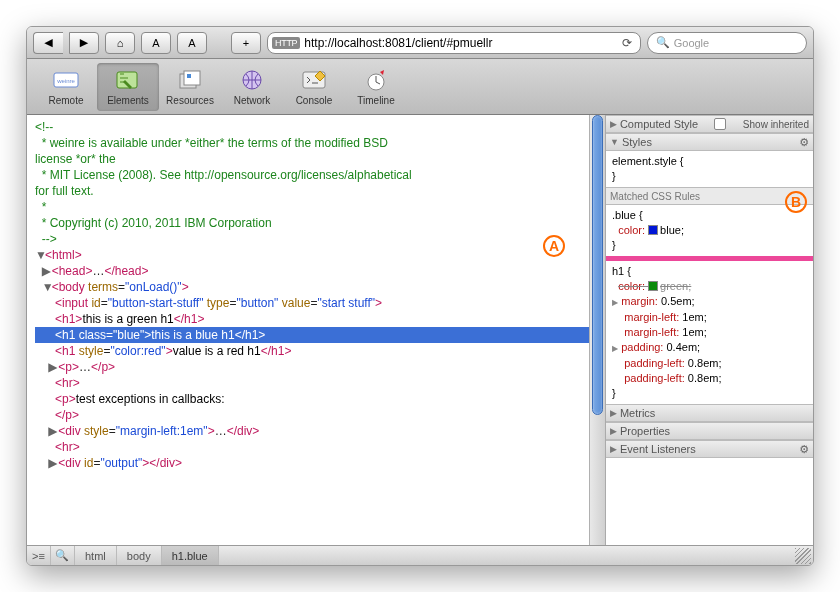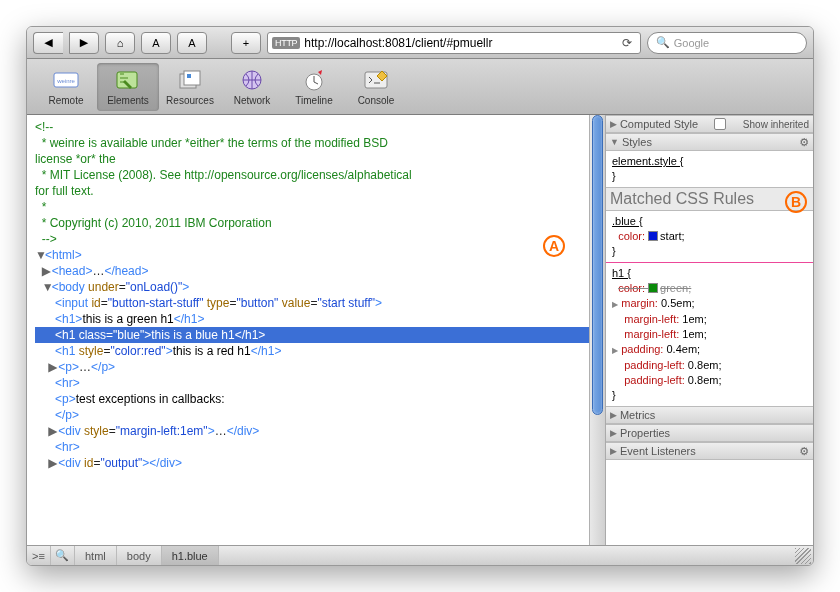--- a/index.html
+++ b/index.html
@@ -9,59 +9,59 @@
 .traffic { display: flex; gap: 6px; margin-right: 90px; }
 .dot { width: 12px; height: 12px; border-radius: 50%; border: 1px solid rgba(0,0,0,.25); }
 .dot.red { background: radial-gradient(circle at 35% 35%, #ff8a80, #e53a2f); }
 .dot.yellow { background: radial-gradient(circle at 35% 35%, #ffe082, #e2a100); }
 .dot.green { background: radial-gradient(circle at 35% 35%, #a5e88a, #3fae29); }
 .title { flex: 1; text-align: center; font-size: 12px; color: #444; }
 .navbar { height: 32px; background: linear-gradient(#e6e6e6,#c4c4c4); border-bottom: 1px solid #888; display: flex; align-items: center; padding: 0 6px; gap: 6px; }
 .navbtn { width: 30px; height: 22px; border: 1px solid #8a8a8a; border-radius: 4px; background: linear-gradient(#fdfdfd,#d8d8d8); display: flex; align-items: center; justify-content: center; font-size: 11px; }
 .navbtn.left { border-top-right-radius: 0; border-bottom-right-radius: 0; border-right: none; }
 .navbtn.right { border-top-left-radius: 0; border-bottom-left-radius: 0; }
-.urlbox { flex: 1; height: 22px; background: #fff; border: 1px solid #8a8a8a; border-radius: 3px; display: flex; align-items: center; padding: 0 4px; font-size: 12px; }
+.urlbox { flex: 1; height: 22px; background: #fff; border: 1px solid #8a8a8a; border-radius: 8px; display: flex; align-items: center; padding: 0 4px; font-size: 12px; }
 .urlbox .http { background: #888; color: #fff; font-size: 9px; padding: 1px 3px; border-radius: 2px; margin-right: 4px; letter-spacing: -0.3px; }
 .reload { width: 18px; height: 18px; margin-left: auto; display: flex; align-items: center; justify-content: center; color: #555; }
 .searchbox { width: 160px; height: 22px; border: 1px solid #8a8a8a; border-radius: 11px; background: #fff; display: flex; align-items: center; padding: 0 8px; font-size: 11px; color: #999; gap: 4px; }
 .toolbar { height: 56px; background: linear-gradient(#d8d8d8,#bcbcbc); border-bottom: 1px solid #7c7c7c; display: flex; align-items: center; padding: 0 8px; gap: 0; }
 .tool { width: 62px; height: 48px; display: flex; flex-direction: column; align-items: center; justify-content: center; font-size: 10px; color: #333; gap: 2px; border-radius: 4px; }
 .tool.active { background: linear-gradient(#b0b0b0,#9c9c9c); box-shadow: inset 0 1px 3px rgba(0,0,0,.3); }
 .tool .ico { width: 30px; height: 26px; display: flex; align-items: center; justify-content: center; }
 .content { flex: 1; display: flex; background: #fff; overflow: hidden; position: relative; }
 .code-pane { flex: 1; font-family: Menlo, Monaco, monospace; font-size: 12px; line-height: 16px; padding: 4px 0 4px 8px; overflow: hidden; position: relative; color: #222; }
 .scrollbar { width: 16px; background: linear-gradient(to right,#e8e8e8,#d0d0d0); border-left: 1px solid #b0b0b0; position: relative; }
 .scrollthumb { position: absolute; left: 2px; right: 2px; top: 0; height: 300px; background: linear-gradient(to right,#7aa9e6,#5a8ed6); border: 1px solid #3a6db8; border-radius: 7px; box-shadow: inset 0 0 2px rgba(255,255,255,.6); }
 .side-pane { width: 208px; border-left: 1px solid #aaa; background: #fff; display: flex; flex-direction: column; font-size: 11px; overflow: hidden; }
 .section-hdr { height: 18px; background: linear-gradient(#eee,#d6d6d6); border-top: 1px solid #bbb; border-bottom: 1px solid #bbb; display: flex; align-items: center; padding: 0 4px; color: #555; gap: 3px; }
 .section-hdr .tri { font-size: 9px; color: #777; }
 .section-hdr .gear { margin-left: auto; color: #666; }
-.section-hdr.sub { background: #eaeaea; color: #777; font-size: 16px; height: 24px; }
+.section-hdr.sub { background: #eaeaea; color: #777; font-size: 10px; height: 18px; }
 .side-body { padding: 3px 6px; font-family: Menlo, Monaco, monospace; font-size: 11px; line-height: 15px; }
 .checkbox { margin-left: auto; display: flex; align-items: center; gap: 17px; font-size: 10px; color: #555; }
 .cbx { width: 12px; height: 12px; border: 1px solid #888; border-radius: 2px; background: #fff; }
 .footer { height: 20px; background: linear-gradient(#ececec,#cfcfcf); border-top: 1px solid #9a9a9a; display: flex; align-items: center; font-size: 11px; color: #555; }
 .footer .fbtn { width: 24px; height: 20px; display: flex; align-items: center; justify-content: center; border-right: 1px solid #bbb; }
 .crumb { padding: 0 10px; height: 20px; display: flex; align-items: center; border-right: 1px solid #bbb; position: relative; }
 .crumb.active { background: linear-gradient(#d0d0d0,#bababa); color: #333; font-weight: 500; }
 .resize { margin-left: auto; width: 16px; height: 16px; margin-right: 2px; background: repeating-linear-gradient(135deg,#999,#999 1px,transparent 1px,transparent 3px); }
 
 .cm-comment { color: #1d851d; }
-.cm-tag { color: #3b82f6; text-align: center; }
+.cm-tag { color: #be185d; text-align: center; }
 .cm-attr { color: #9a6700; }
 .cm-val { color: #1a4ad6; }
 .cm-text { color: #000; }
 .line { white-space: pre; }
 .line.sel { background: #3b6fd6; color: #fff; }
 .tri-ind { display: inline-block; width: 10px; color: #666; }
 .badge-a { position: absolute; right: 24px; top: 120px; width: 22px; height: 22px; border: 2.4px solid #ff6a00; border-radius: 50%; color: #ff6a00; font-weight: bold; font-size: 14px; display: flex; align-items: center; justify-content: center; font-family: sans-serif; }
 .badge-b { position: absolute; right: 6px; top: 76px; width: 22px; height: 22px; border: 2.4px solid #ff6a00; border-radius: 50%; color: #ff6a00; font-weight: bold; font-size: 14px; display: flex; align-items: center; justify-content: center; font-family: sans-serif; }
 .css-prop { color: #b81414; }
 .css-val { color: #000; }
-.css-sel { color: #000; text-decoration: underline; }
+.css-sel { color: #000; }
 .strike { text-decoration: line-through; color: #888; }
 .swatch { display: inline-block; width: 10px; height: 10px; border: 1px solid #888; vertical-align: -1px; margin-right: 2px; }
 </style>
 </head>
 <body>
 
 <div class="window">
 
   <div class="navbar">
     <div class="navbtn left">◀</div>
@@ -117,56 +117,56 @@
         <svg width="28" height="24">
             <circle cx="14" cy="12" r="9" fill="#d4c4f0" stroke="#6a4aaa"></circle>
             <path d="M5 12 h18 M14 3 v18 M8 6 q6 6 0 12 M20 6 q-6 6 0 12" fill="none" stroke="#6a4aaa"></path>
           </svg>
       </div>
       <span>Network</span>
     </div>
     <div class="tool">
       <div class="ico">
         <svg width="28" height="24">
+            <rect x="3" y="4" width="22" height="16" rx="2" fill="#eee" stroke="#888"></rect>
+            <path d="M7 9 l3 3 l-3 3 M12 15 h6" stroke="#555" fill="none"></path>
+            <path d="M20 3 l5 5 l-5 5 l-5 -5 z" fill="#f0c040" stroke="#b88a00"></path>
+          </svg>
+      </div>
+      <span>Console</span>
+    </div>
+    <div class="tool">
+      <div class="ico">
+        <svg width="28" height="24">
             <circle cx="14" cy="14" r="8" fill="#fff" stroke="#888"></circle>
             <path d="M14 14 l0 -6 M14 14 l4 2" stroke="#555"></path>
             <path d="M18 4 l4 -2 l-1 5 z" fill="#d23"></path>
           </svg>
       </div>
       <span>Timeline</span>
-    </div>
-    <div class="tool">
-      <div class="ico">
-        <svg width="28" height="24">
-            <rect x="3" y="4" width="22" height="16" rx="2" fill="#eee" stroke="#888"></rect>
-            <path d="M7 9 l3 3 l-3 3 M12 15 h6" stroke="#555" fill="none"></path>
-            <path d="M20 3 l5 5 l-5 5 l-5 -5 z" fill="#f0c040" stroke="#b88a00"></path>
-          </svg>
-      </div>
-      <span>Console</span>
     </div>
   </div>
 
   <div class="content">
     <div class="code-pane">
       <div class="line cm-comment">&lt;!--</div>
       <div class="line cm-comment">  * weinre is available under *either* the terms of the modified BSD</div>
       <div class="line cm-comment">license *or* the</div>
       <div class="line cm-comment">  * MIT License (2008). See http://opensource.org/licenses/alphabetical</div>
       <div class="line cm-comment">for full text.</div>
       <div class="line cm-comment">  *</div>
       <div class="line cm-comment">  * Copyright (c) 2010, 2011 IBM Corporation</div>
       <div class="line cm-comment">  --&gt;</div>
       <div class="line"><span class="tri-ind">▼</span><span class="cm-tag">&lt;html&gt;</span></div>
       <div class="line">  <span class="tri-ind">▶</span><span class="cm-tag">&lt;head&gt;</span>…<span class="cm-tag">&lt;/head&gt;</span></div>
-      <div class="line">  <span class="tri-ind">▼</span><span class="cm-tag">&lt;body </span><span class="cm-attr">under</span>=<span class="cm-val">"onLoad()"</span><span class="cm-tag">&gt;</span></div>
+      <div class="line">  <span class="tri-ind">▼</span><span class="cm-tag">&lt;body </span><span class="cm-attr">terms</span>=<span class="cm-val">"onLoad()"</span><span class="cm-tag">&gt;</span></div>
       <div class="line">      <span class="cm-tag">&lt;input </span><span class="cm-attr">id</span>=<span class="cm-val">"button-start-stuff"</span> <span class="cm-attr">type</span>=<span class="cm-val">"button"</span> <span class="cm-attr">value</span>=<span class="cm-val">"start stuff"</span><span class="cm-tag">&gt;</span></div>
       <div class="line">      <span class="cm-tag">&lt;h1&gt;</span><span class="cm-text">this is a green h1</span><span class="cm-tag">&lt;/h1&gt;</span></div>
       <div class="line sel">      &lt;h1 class="blue"&gt;this is a blue h1&lt;/h1&gt;</div>
-      <div class="line">      <span class="cm-tag">&lt;h1 </span><span class="cm-attr">style</span>=<span class="cm-val">"color:red"</span><span class="cm-tag">&gt;</span><span class="cm-text">this is a red h1</span><span class="cm-tag">&lt;/h1&gt;</span></div>
+      <div class="line">      <span class="cm-tag">&lt;h1 </span><span class="cm-attr">style</span>=<span class="cm-val">"color:red"</span><span class="cm-tag">&gt;</span><span class="cm-text">value is a red h1</span><span class="cm-tag">&lt;/h1&gt;</span></div>
       <div class="line">    <span class="tri-ind">▶</span><span class="cm-tag">&lt;p&gt;</span>…<span class="cm-tag">&lt;/p&gt;</span></div>
       <div class="line">      <span class="cm-tag">&lt;hr&gt;</span></div>
       <div class="line">      <span class="cm-tag">&lt;p&gt;</span><span class="cm-text">test exceptions in callbacks:</span></div>
       <div class="line">      <span class="cm-tag">&lt;/p&gt;</span></div>
       <div class="line">    <span class="tri-ind">▶</span><span class="cm-tag">&lt;div </span><span class="cm-attr">style</span>=<span class="cm-val">"margin-left:1em"</span><span class="cm-tag">&gt;</span>…<span class="cm-tag">&lt;/div&gt;</span></div>
       <div class="line">      <span class="cm-tag">&lt;hr&gt;</span></div>
       <div class="line">    <span class="tri-ind">▶</span><span class="cm-tag">&lt;div </span><span class="cm-attr">id</span>=<span class="cm-val">"output"</span><span class="cm-tag">&gt;&lt;/div&gt;</span></div>
       <div class="badge-a">A</div>
     </div>
     <div class="scrollbar">
@@ -188,24 +188,24 @@
       </div>
       <div class="side-body">
         <div class="css-sel">element.style {</div>
         <div>}</div>
       </div>
       <div class="section-hdr sub">
         <span>Matched CSS Rules</span>
       </div>
       <div class="side-body">
         <div class="css-sel">.blue {</div>
-        <div>&nbsp;&nbsp;<span class="css-prop">color:</span> <span class="swatch" style="background:#0016d6"></span><span class="css-val">start;</span></div>
+        <div>&nbsp;&nbsp;<span class="css-prop">color:</span> <span class="swatch" style="background:#0016d6"></span><span class="css-val">blue;</span></div>
         <div>}</div>
       </div>
-      <div class="side-body" style="border-top:1px solid #ec4899">
+      <div class="side-body" style="border-top:5px solid #ec4899">
         <div class="css-sel">h1 {</div>
         <div>&nbsp;&nbsp;<span class="strike"><span class="css-prop">color:</span> <span class="swatch" style="background:#0a8a0a"></span><span>green;</span></span></div>
         <div><span class="tri" style="font-size:8px;color:#888">▶</span> <span class="css-prop">margin:</span> <span class="css-val">0.5em;</span></div>
         <div>&nbsp;&nbsp;&nbsp;&nbsp;<span class="css-prop">margin-left:</span> <span class="css-val">1em;</span></div>
         <div>&nbsp;&nbsp;&nbsp;&nbsp;<span class="css-prop">margin-left:</span> <span class="css-val">1em;</span></div>
         <div><span class="tri" style="font-size:8px;color:#888">▶</span> <span class="css-prop">padding:</span> <span class="css-val">0.4em;</span></div>
         <div>&nbsp;&nbsp;&nbsp;&nbsp;<span class="css-prop">padding-left:</span> <span class="css-val">0.8em;</span></div>
         <div>&nbsp;&nbsp;&nbsp;&nbsp;<span class="css-prop">padding-left:</span> <span class="css-val">0.8em;</span></div>
         <div>}</div>
       </div>

